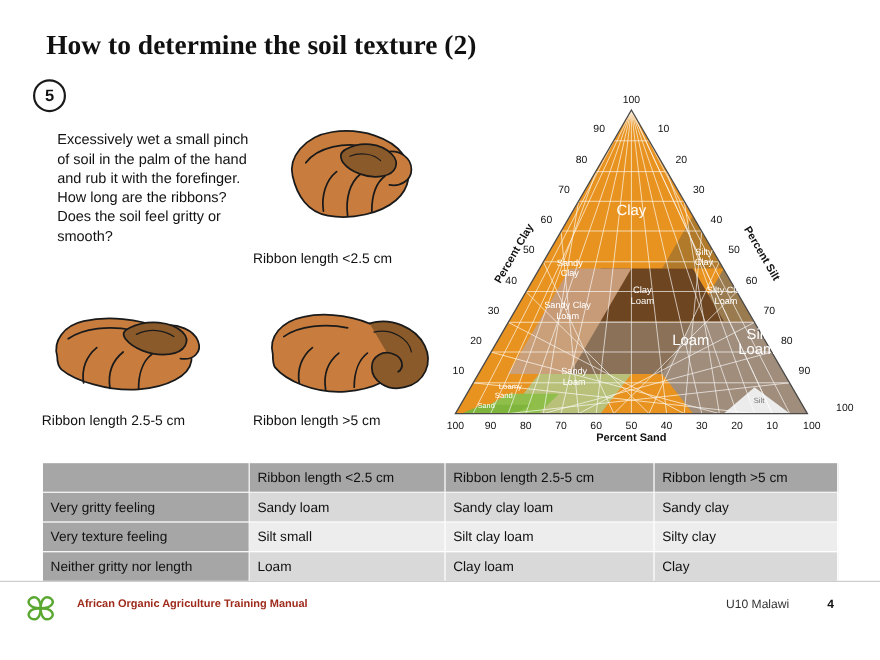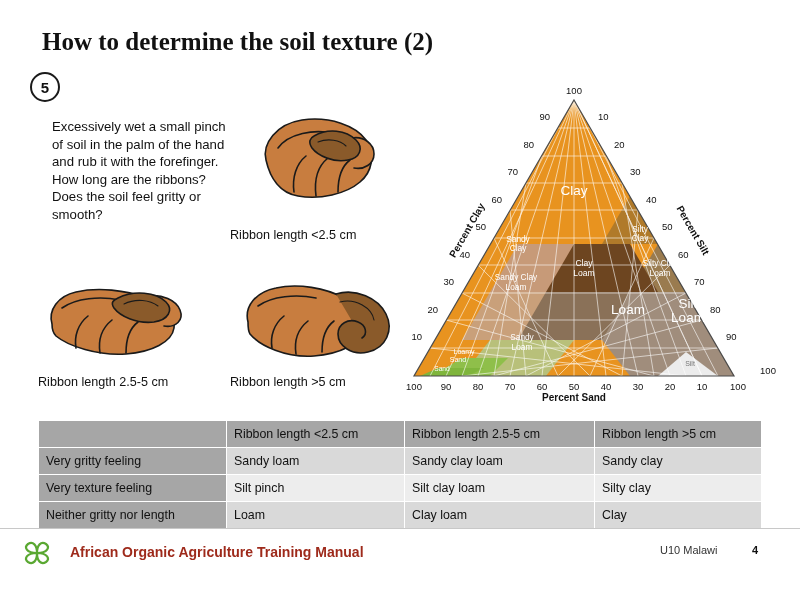--- a/index.html
+++ b/index.html
@@ -96,21 +96,21 @@
     position: absolute;
     left: 20px; top: 536px;
     width: 34px; height: 34px;
   }
   .foot {
     position: absolute;
     font-size: 11px;
     color: #333;
     top: 544px;
   }
-  .foot-org { left: 70px; color: #9e2a1b; font-weight: bold; font-size: 14px; }
+  .foot-org { left: 70px; color: #9e2a1b; font-weight: bold; font-size: 10px; }
   .foot-mid { left: 416px; }
   .foot-right { left: 660px; }
   .foot-page { left: 752px; font-weight: bold; color: #111; }
 </style>
 </head>
 <body>
 
 <div class="slide">
 
   <div class="title">How to determine the soil texture (2)</div>
@@ -328,21 +328,21 @@
       </thead>
       <tbody>
         <tr>
           <td class="rowhead">Very gritty feeling</td>
           <td>Sandy loam</td>
           <td>Sandy clay loam</td>
           <td>Sandy clay</td>
         </tr>
         <tr>
           <td class="rowhead">Very texture feeling</td>
-          <td>Silt pinch</td>
+          <td>Silt small</td>
           <td>Silt clay loam</td>
           <td>Silty clay</td>
         </tr>
         <tr>
           <td class="rowhead">Neither gritty nor length</td>
           <td>Loam</td>
           <td>Clay loam</td>
           <td>Clay</td>
         </tr>
       </tbody>

